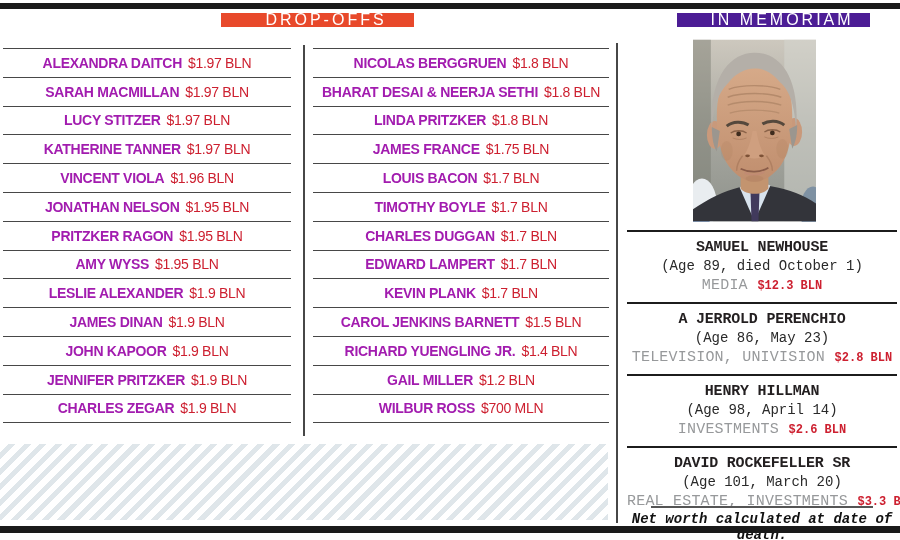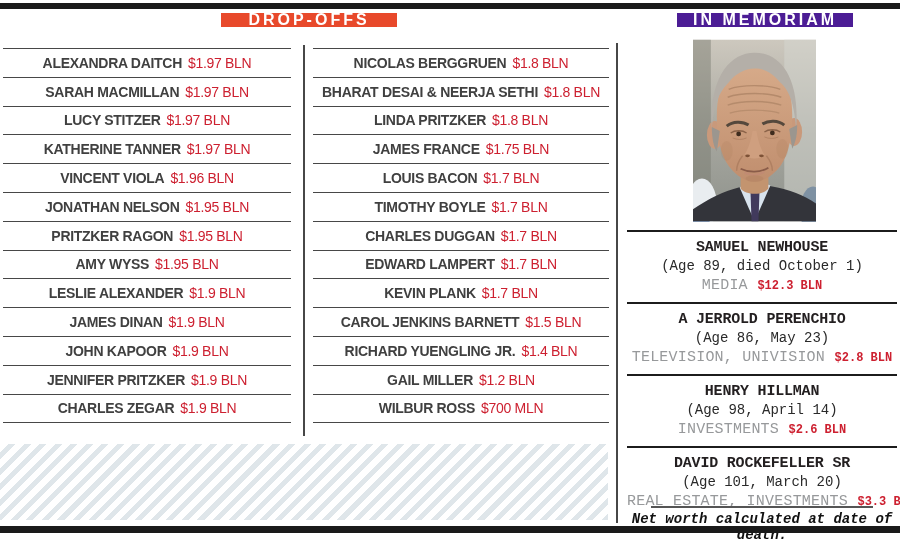--- a/index.html
+++ b/index.html
@@ -7,33 +7,33 @@
     position:relative;width:900px;height:540px;background:#ffffff;
     font-family:"Liberation Sans",sans-serif;overflow:hidden;
     -webkit-font-smoothing:antialiased;
   }
   .top-bar{position:absolute;left:0;top:3px;width:900px;height:6px;background:#1a1a1a;}
   .bottom-bar{position:absolute;left:0;top:526px;width:900px;height:7px;background:#1a1a1a;}
 
   .header-box{
     position:absolute;top:13px;width:176px;height:14px;
     display:flex;align-items:center;justify-content:center;
-    color:#ffffff;font-size:16px;letter-spacing:3px;font-weight:bold;
+    color:#ffffff;font-size:16px;letter-spacing:3px;font-weight:normal;padding-left:17px;
   }
   .dropoffs-header{left:221px;background:#E8492B;}
   .memoriam-header{left:677px;background:#4c1d95;}
 
   .list{position:absolute;top:48px;border-top:1.5px solid #474747;}
   .list-1{left:3px;width:288px;}
   .list-2{left:313px;width:296px;}
   .row{
     height:27.8px;display:flex;align-items:center;justify-content:center;
     gap:6px;border-bottom:1.5px solid #474747;white-space:nowrap;
   }
-  .nm{font-weight:bold;color:#404040;font-size:14px;letter-spacing:-0.3px;}
+  .nm{font-weight:bold;color:#a21caf;font-size:14px;letter-spacing:-0.3px;}
   .amt{color:#CD2030;font-size:14px;letter-spacing:-0.3px;}
 
   .vdivider{position:absolute;width:1.5px;background:#474747;}
   .divider-cols{left:303px;top:45px;height:391px;}
   .divider-memoriam{left:616px;top:43px;height:480px;}
 
   .stripes{
     position:absolute;left:0;top:444px;width:608px;height:76px;
     background:repeating-linear-gradient(135deg,#ffffff 0 6px,#dfe6ea 6px 11px);
   }

